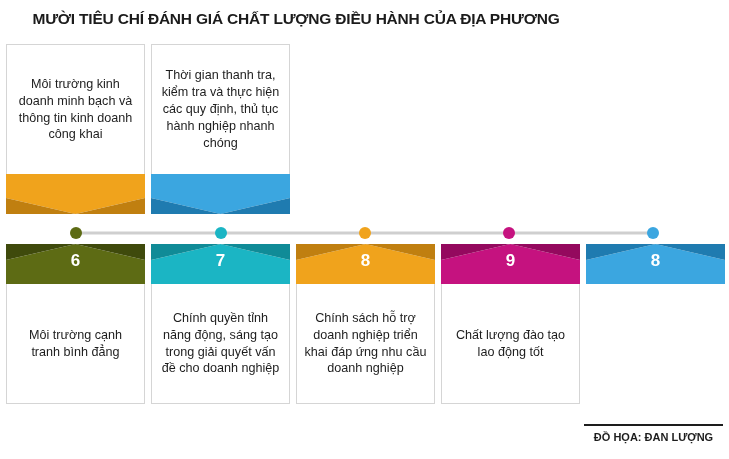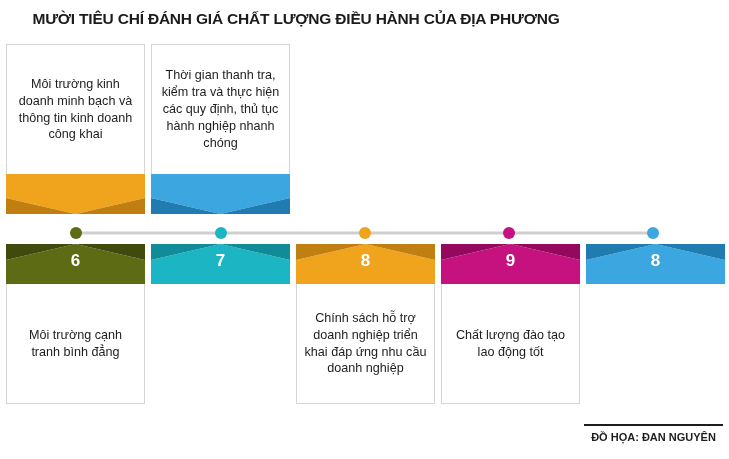--- a/index.html
+++ b/index.html
@@ -193,20 +193,21 @@
 
     <div class="card card-bot">
       <div class="ribbon">
         <svg width="139" height="40" viewBox="0 0 139 40">
           <polygon points="69.5,0 139,16 139,40 0,40 0,16" fill="#1bb5c4"></polygon>
           <polygon points="0,16 69.5,0 0,0" fill="#108b97"></polygon>
           <polygon points="139,16 69.5,0 139,0" fill="#108b97"></polygon>
         </svg>
       </div>
       <div class="num">7</div>
+      <div class="panel">Chính quyền tỉnh năng động, sáng tạo trong giải quyết vấn đề cho doanh nghiệp</div>
     </div>
 
     <div class="card card-bot">
       <div class="ribbon">
         <svg width="139" height="40" viewBox="0 0 139 40">
           <polygon points="69.5,0 139,16 139,40 0,40 0,16" fill="#f0a31c"></polygon>
           <polygon points="0,16 69.5,0 0,0" fill="#c07f10"></polygon>
           <polygon points="139,16 69.5,0 139,0" fill="#c07f10"></polygon>
         </svg>
       </div>
@@ -232,13 +233,13 @@
           <polygon points="69.5,0 139,16 139,40 0,40 0,16" fill="#3ba6e0"></polygon>
           <polygon points="0,16 69.5,0 0,0" fill="#1f7bb0"></polygon>
           <polygon points="139,16 69.5,0 139,0" fill="#1f7bb0"></polygon>
         </svg>
       </div>
       <div class="num">8</div>
     </div>
   </div>
 </div>
 
-<div style="position:absolute; left:584px; top:424px; width:139px; text-align:center; font-size:11px; font-weight:bold; color:#1d1d1d; border-top:2px solid #1d1d1d; padding-top:5px;">ĐỒ HỌA: ĐAN NGUYÊN</div>
+<div style="position:absolute; left:584px; top:424px; width:139px; text-align:center; font-size:11px; font-weight:bold; color:#1d1d1d; border-top:2px solid #1d1d1d; padding-top:5px;">ĐỒ HỌA: ĐAN LƯỢNG</div>
 
 </body></html>

